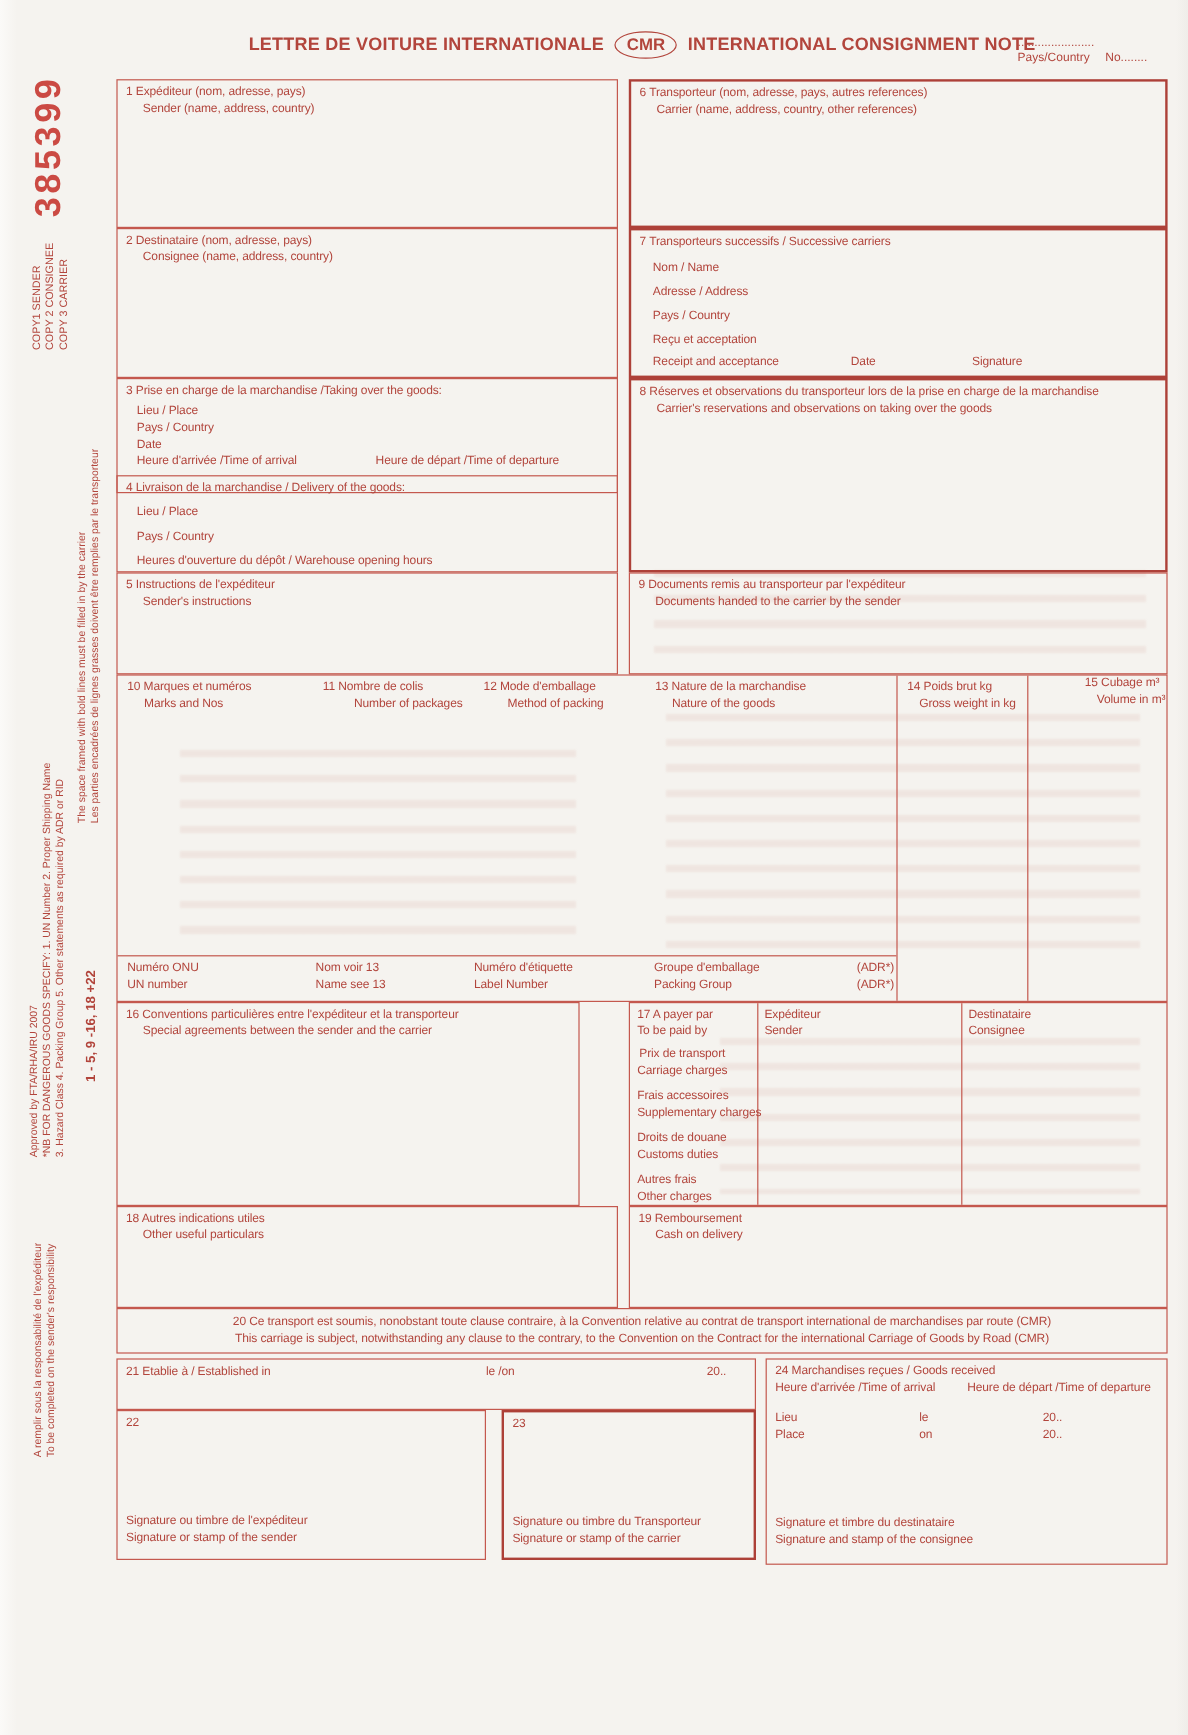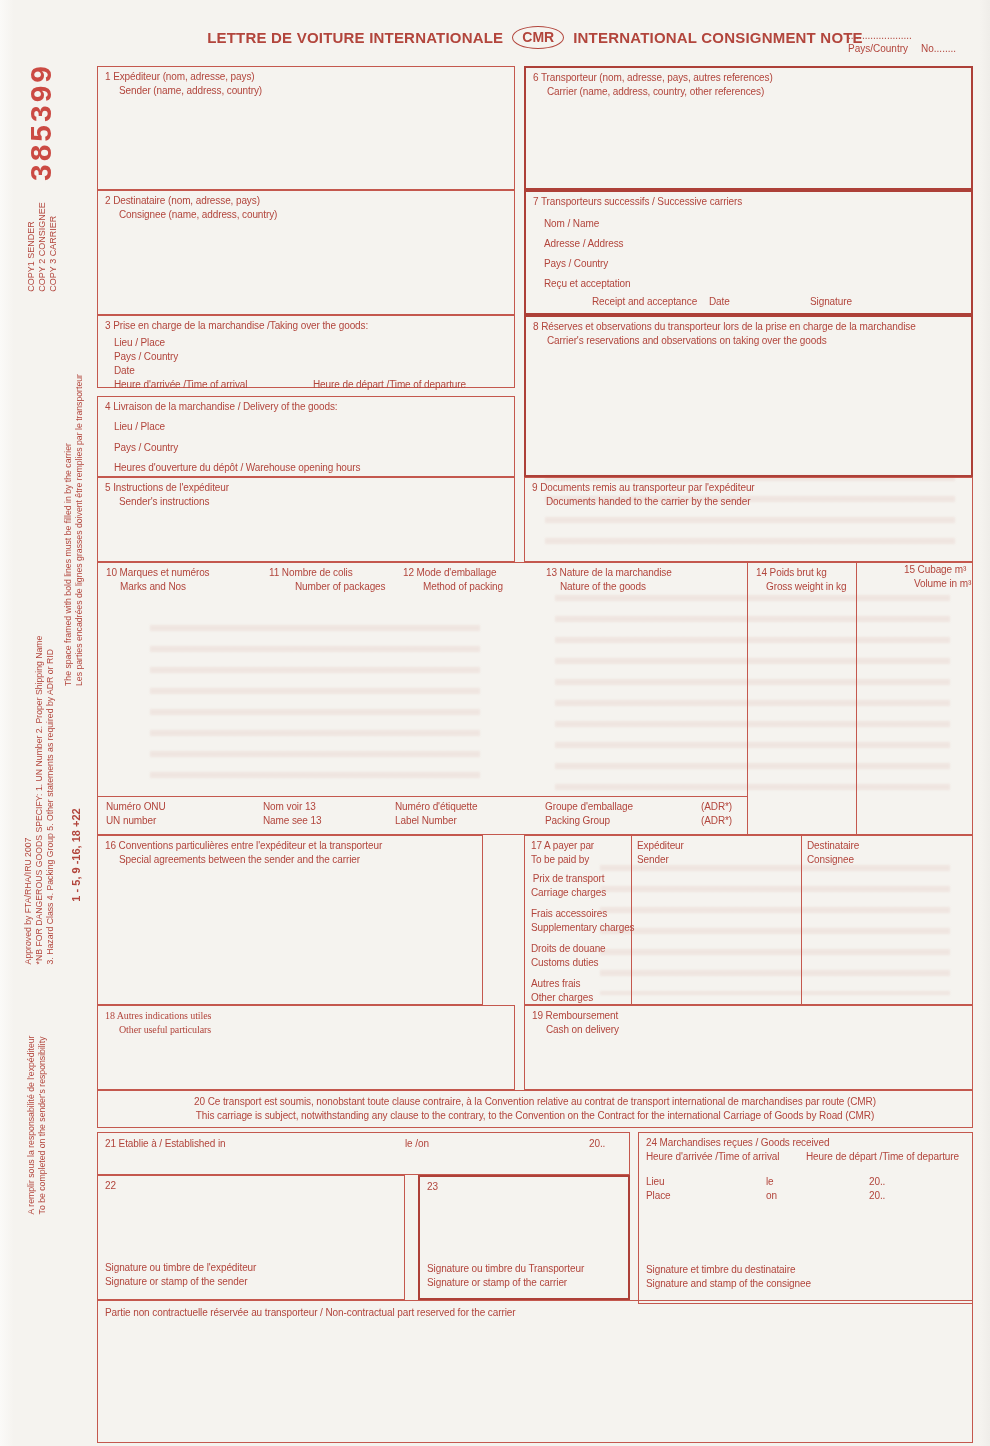--- a/index.html
+++ b/index.html
@@ -98,26 +98,26 @@
       <div class="ind">Consignee (name, address, country)</div>
     </div>
   </div>
 
   <div class="box bold" style="left:524px;top:190px;width:449px;height:125px;">
     <div class="t" style="left:7px;top:3px;">7 Transporteurs successifs / Successive carriers</div>
     <div class="t" style="left:18px;top:25px;">Nom / Name</div>
     <div class="t" style="left:18px;top:45px;">Adresse / Address</div>
     <div class="t" style="left:18px;top:65px;">Pays / Country</div>
     <div class="t" style="left:18px;top:85px;">Reçu et acceptation</div>
-    <div class="t" style="left:18px;top:103px;margin-left:48px;">Receipt and acceptance</div>
+    <div class="t" style="left:18px;top:103px;">Receipt and acceptance</div>
     <div class="t" style="left:183px;top:103px;">Date</div>
     <div class="t" style="left:284px;top:103px;">Signature</div>
   </div>
 
-  <div class="box" style="left:97px;top:315px;width:418px;height:73px;">
+  <div class="box" style="left:97px;top:315px;width:418px;height:96px;">
     <div class="t" style="left:7px;top:3px;">3 Prise en charge de la marchandise /Taking over the goods:</div>
     <div class="t" style="left:16px;top:20px;">Lieu / Place</div>
     <div class="t" style="left:16px;top:34px;">Pays / Country</div>
     <div class="t" style="left:16px;top:48px;">Date</div>
     <div class="t" style="left:16px;top:62px;">Heure d'arrivée /Time of arrival</div>
     <div class="t" style="left:215px;top:62px;">Heure de départ /Time of departure</div>
   </div>
 
   <div class="box bold" style="left:524px;top:315px;width:449px;height:162px;">
     <div class="t" style="left:7px;top:3px;">
@@ -184,21 +184,21 @@
       <div>Name see 13</div>
     </div>
     <div class="t" style="left:297px;top:237px;">
       <div>Numéro d'étiquette</div>
       <div>Label Number</div>
     </div>
     <div class="t" style="left:447px;top:237px;">
       <div>Groupe d'emballage</div>
       <div>Packing Group</div>
     </div>
-    <div class="t" style="left:603px;top:237px;text-align:center;">
+    <div class="t" style="left:616px;top:237px;text-align:center;">
       <div>(ADR*)</div>
       <div>(ADR*)</div>
     </div>
   </div>
 
   <div class="box" style="left:97px;top:835px;width:386px;height:170px;">
     <div class="t" style="left:7px;top:3px;">
       <div>16 Conventions particulières entre l'expéditeur et la transporteur</div>
       <div class="ind">Special agreements between the sender and the carrier</div>
     </div>
@@ -235,21 +235,21 @@
       <div>Droits de douane</div>
         <div>Customs duties</div>
     </div>
     <div class="t" style="left:6px;top:141px;">
       <div>Autres frais</div>
         <div>Other charges</div>
     </div>
   </div>
 
   <div class="box" style="left:97px;top:1005px;width:418px;height:85px;">
-    <div class="t" style="left:7px;top:3px;font-family:Liberation Serif, serif;">
+    <div class="t" style="left:7px;top:3px;">
       <div>18 Autres indications utiles</div>
       <div class="ind">Other useful particulars</div>
     </div>
   </div>
 
   <div class="box" style="left:524px;top:1005px;width:449px;height:85px;">
     <div class="t" style="left:7px;top:3px;">
       <div>19 Remboursement</div>
       <div class="ind">Cash on delivery</div>
     </div>
@@ -298,17 +298,14 @@
   </div>
 
   <div class="box bold" style="left:418px;top:1175px;width:212px;height:125px;">
     <div class="t" style="left:7px;top:3px;">23</div>
     <div class="t" style="left:7px;top:85px;">
       <div>Signature ou timbre du Transporteur</div>
       <div>Signature or stamp of the carrier</div>
     </div>
   </div>
 
-  <div class="box" style="left:97px;top:1300px;width:876px;height:143px;">
-    <div class="t" style="left:7px;top:5px;">Partie non contractuelle réservée au transporteur / Non-contractual part reserved for the carrier</div>
-  </div>
 
 </div>
 
 </body></html>

